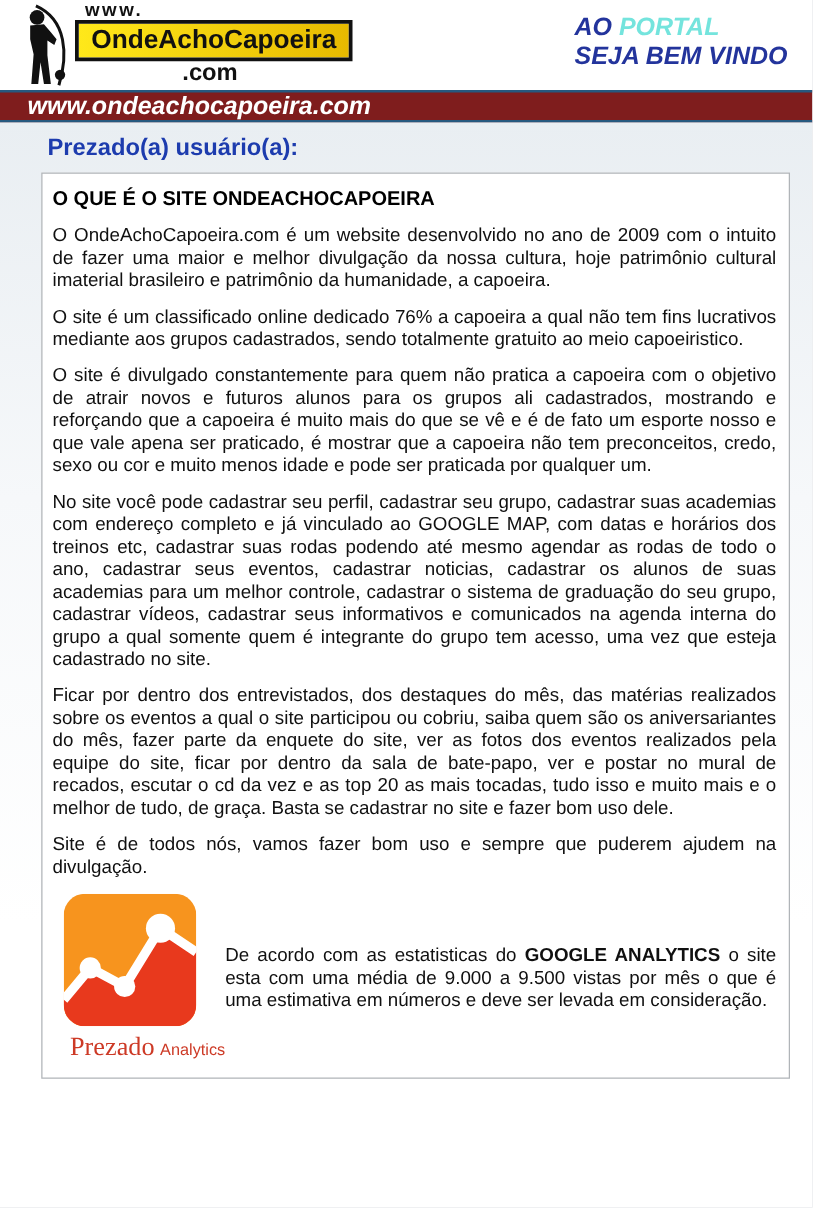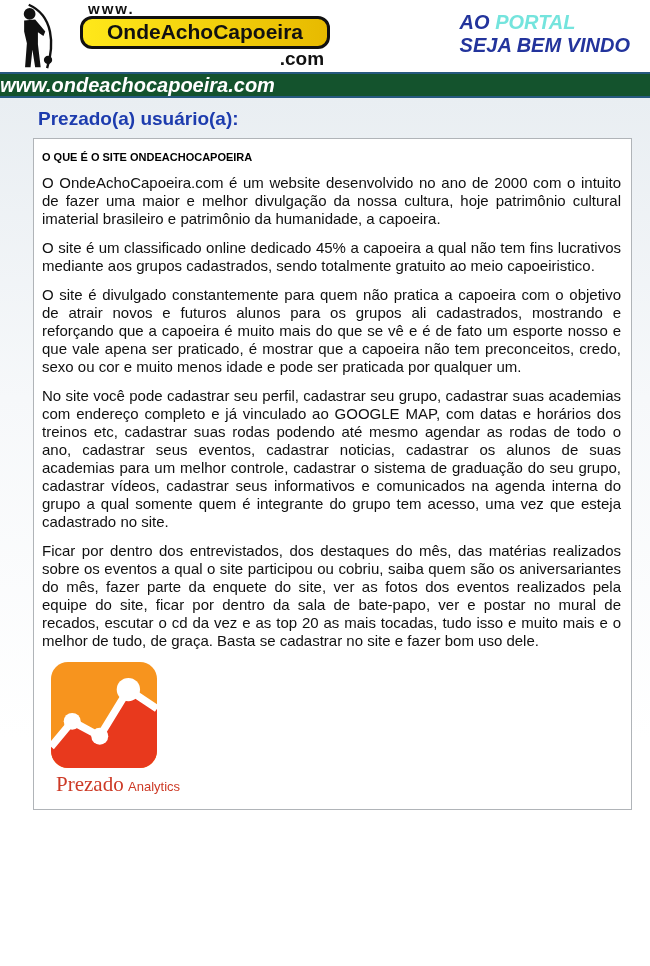--- a/index.html
+++ b/index.html
@@ -1,38 +1,38 @@
 <!DOCTYPE html>
 <html><head>
 <meta charset="utf-8">
 <style>
   * { box-sizing: border-box; }
   body { margin: 0; background: #cfd4d8; font-family: "Liberation Sans", sans-serif; }
   .page { width: 650px; height: 966px; margin: 0 auto; background: #fff; overflow: hidden; position: relative; }
 
   
   .top { height: 72px; background: #fff; display: flex; justify-content: space-between; align-items: flex-start; }
-  .brand { display: flex; margin: 2px 0 12px 14px; cursor: pointer; gap: 20px; }
+  .brand { display: flex; margin: 2px 0 12px 14px; cursor: pointer; }
   .brand svg { width: 46px; height: 68px; flex: 0 0 auto; }
   .brand-text { margin-left: 0; }
   .www { display: block; font-weight: bold; font-size: 15px; letter-spacing: 2px; color: #111; margin: 0 0 0 8px; line-height: 14px; }
-  .plate { display: inline-block; background: linear-gradient(90deg, #ffe81a, #e7ba00); border: 3px solid #111; border-radius: 12px; font-size: 21px; font-weight: bold; color: #111; padding: 1px 24px 2px; letter-spacing: 0; }
-  .com { display: block; text-align: right; font-weight: bold; font-size: 19px; color: #111; line-height: 20px; padding-right: 6px; }
+  .plate { display: inline-block; background: linear-gradient(90deg, #ffe81a, #e7ba00); border: 3px solid #111; border-radius: 0; font-size: 21px; font-weight: bold; color: #111; padding: 1px 10px 2px; letter-spacing: 0; }
+  .com { display: block; text-align: center; font-weight: bold; font-size: 19px; color: #111; line-height: 20px; padding-right: 6px; }
   .welcome { margin: 11px 20px 0 0; font-style: italic; font-weight: bold; font-size: 20px; line-height: 23px; color: #23349c; }
   .portal { color: #74e4dd; }
 
   
-  .urlbar { height: 26px; background: #14532d; border-top: 2px solid #27597f; border-bottom: 2px solid #27597f; color: #fff; font-weight: bold; font-style: italic; font-size: 20px; line-height: 22px; }
+  .urlbar { height: 26px; background: #7f1d1d; border-top: 2px solid #27597f; border-bottom: 2px solid #27597f; color: #fff; font-weight: bold; font-style: italic; font-size: 20px; line-height: 22px; padding-left: 22px; }
 
   
   .content { height: 868px; background: linear-gradient(#e9eef2, #f6f8fa 300px, #ffffff 640px); padding-top: 8px; }
   .greeting { color: #1d3cae; font-weight: bold; font-size: 19px; padding: 2px 0 8px 38px; }
 
   .card { margin: 0 18px 0 33px; background: #fff; border: 1px solid #b0b4b8; padding: 10px 10px 12px 8px; }
-  .card h2 { font-size: 11px; margin: 10px 0 5px; color: #000; }
+  .card h2 { font-size: 16px; margin: 10px 0 5px; color: #000; }
   .card h2.first { margin-top: 2px; }
   .card p { font-size: 15px; line-height: 18px; margin: 11px 0; text-align: justify; color: #101010; }
 
   
   .ga-row { display: flex; align-items: center; margin-top: 12px; }
   .ga-col { flex: 0 0 138px; padding-left: 6px; }
   .ga-col svg { width: 112px; height: 106px; display: block; }
   .ga-caption { margin: 4px 0 0 8px; white-space: nowrap; }
   .ga-caption .g1 { font-family: "Liberation Serif", serif; font-size: 21px; color: #cd3a26; }
   .ga-caption .g2 { font-size: 13px; color: #cd3a26; text-align: center; }
@@ -65,26 +65,27 @@
 
   <div class="urlbar">
     <span>www.ondeachocapoeira.com</span>
   </div>
 
   <div class="content">
     <div class="greeting">Prezado(a) usuário(a):</div>
 
     <main class="card">
       <h2 class="first">O QUE É O SITE ONDEACHOCAPOEIRA</h2>
-      <p>O OndeAchoCapoeira.com é um website desenvolvido no ano de 2000 com o intuito de fazer uma maior e melhor divulgação da nossa cultura, hoje patrimônio cultural imaterial brasileiro e patrimônio da humanidade, a capoeira.</p>
-      <p>O site é um classificado online dedicado 45% a capoeira a qual não tem fins lucrativos mediante aos grupos cadastrados, sendo totalmente gratuito ao meio capoeiristico.</p>
+      <p>O OndeAchoCapoeira.com é um website desenvolvido no ano de 2009 com o intuito de fazer uma maior e melhor divulgação da nossa cultura, hoje patrimônio cultural imaterial brasileiro e patrimônio da humanidade, a capoeira.</p>
+      <p>O site é um classificado online dedicado 76% a capoeira a qual não tem fins lucrativos mediante aos grupos cadastrados, sendo totalmente gratuito ao meio capoeiristico.</p>
       <p>O site é divulgado constantemente para quem não pratica a capoeira com o objetivo de atrair novos e futuros alunos para os grupos ali cadastrados, mostrando e reforçando que a capoeira é muito mais do que se vê e é de fato um esporte nosso e que vale apena ser praticado, é mostrar que a capoeira não tem preconceitos, credo, sexo ou cor e muito menos idade e pode ser praticada por qualquer um.</p>
 
       <p>No site você pode cadastrar seu perfil, cadastrar seu grupo, cadastrar suas academias com endereço completo e já vinculado ao GOOGLE MAP, com datas e horários dos treinos etc, cadastrar suas rodas podendo até mesmo agendar as rodas de todo o ano, cadastrar seus eventos, cadastrar noticias, cadastrar os alunos de suas academias para um melhor controle, cadastrar o sistema de graduação do seu grupo, cadastrar vídeos, cadastrar seus informativos e comunicados na agenda interna do grupo a qual somente quem é integrante do grupo tem acesso, uma vez que esteja cadastrado no site.</p>
       <p>Ficar por dentro dos entrevistados, dos destaques do mês, das matérias realizados sobre os eventos a qual o site participou ou cobriu, saiba quem são os aniversariantes do mês, fazer parte da enquete do site, ver as fotos dos eventos realizados pela equipe do site, ficar por dentro da sala de bate-papo, ver e postar no mural de recados, escutar o cd da vez e as top 20 as mais tocadas, tudo isso e muito mais e o melhor de tudo, de graça. Basta se cadastrar no site e fazer bom uso dele.</p>
+      <p>Site é de todos nós, vamos fazer bom uso e sempre que puderem ajudem na divulgação.</p>
 
       <div class="ga-row">
         <div class="ga-col">
           <svg viewBox="0 0 100 100" aria-hidden="true">
             <defs>
                 <clipPath id="gaclip">
                   <rect x="0" y="0" width="100" height="100" rx="16"></rect>
                 </clipPath>
               </defs>
             <g clip-path="url(#gaclip)">
@@ -94,18 +95,19 @@
               <circle cx="20" cy="56" r="8" fill="#fff"></circle>
               <circle cx="46" cy="70" r="8" fill="#fff"></circle>
               <circle cx="73" cy="26" r="11" fill="#fff"></circle>
             </g>
           </svg>
           <div class="ga-caption">
             <span class="g1">Prezado</span>
             <span class="g2">Analytics</span>
           </div>
         </div>
+        <p class="ga-text"><span>De acordo com as estatisticas do </span><b>GOOGLE ANALYTICS</b><span> o site esta com uma média de 9.000 a 9.500 vistas por mês o que é uma estimativa em números e deve ser levada em consideração.</span></p>
       </div>
     </main>
 
   </div>
 
 </div>
 
 </body></html>

